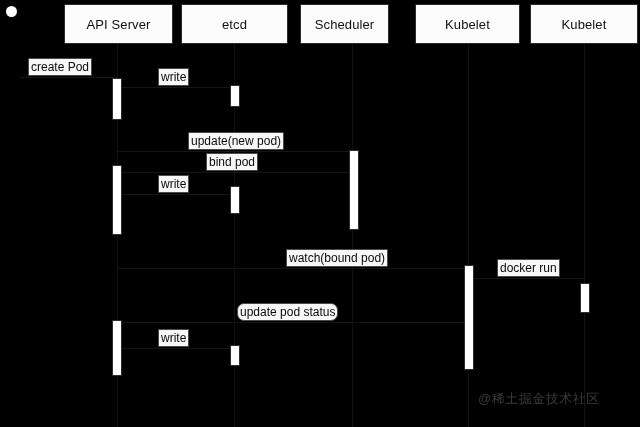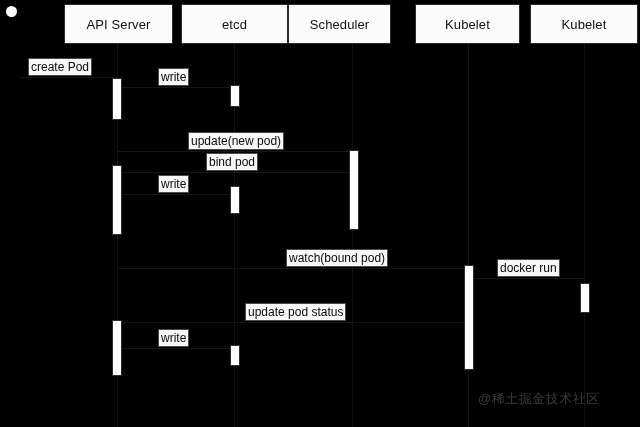--- a/index.html
+++ b/index.html
@@ -83,21 +83,21 @@
   <div class="lifeline-line" style="left:352px; top:44px; height:383px;"></div>
   <div class="lifeline-line" style="left:468px; top:44px; height:383px;"></div>
   <div class="lifeline-line" style="left:584px; top:44px; height:383px;"></div>
 
   <div class="lifeline-head" style="left:64px; top:4px; width:109px; height:40px;">
     <span>API Server</span>
   </div>
   <div class="lifeline-head" style="left:181px; top:4px; width:107px; height:40px;">
     <span>etcd</span>
   </div>
-  <div class="lifeline-head" style="left:288px; top:4px; width:103px; height:40px;align-items:center;">
+  <div class="lifeline-head" style="left:300px; top:4px; width:89px; height:40px;align-items:center;">
     <span>Scheduler</span>
   </div>
   <div class="lifeline-head" style="left:415px; top:4px; width:105px; height:40px;">
     <span>Kubelet</span>
   </div>
   <div class="lifeline-head" style="left:530px; top:4px; width:108px; height:40px;">
     <span>Kubelet</span>
   </div>
 
   <div class="msg-arrow" style="left:20px; top:77px; width:98px;"></div>
@@ -120,18 +120,18 @@
   <div class="activation" style="left:112px; top:320px; width:10px; height:56px;"></div>
   <div class="activation" style="left:230px; top:345px; width:10px; height:21px;"></div>
 
   <div class="msg-label" style="left:28px; top:58px;">create Pod</div>
   <div class="msg-label" style="left:158px; top:68px;">write</div>
   <div class="msg-label" style="left:188px; top:132px;">update(new pod)</div>
   <div class="msg-label" style="left:206px; top:153px;">bind pod</div>
   <div class="msg-label" style="left:158px; top:175px;">write</div>
   <div class="msg-label" style="left:242px; top:249px;margin-left:44px;">watch(bound pod)</div>
   <div class="msg-label" style="left:497px; top:259px;">docker run</div>
-  <div class="msg-label" style="left:245px; top:303px;">update pod status</div>
+  <div class="msg-label" style="left:237px; top:303px;border-radius:7px;">update pod status</div>
   <div class="msg-label" style="left:158px; top:329px;">write</div>
 
   <div class="watermark" style="left:478px; top:390px;">@稀土掘金技术社区</div>
 
 </div>
 
 </body></html>

